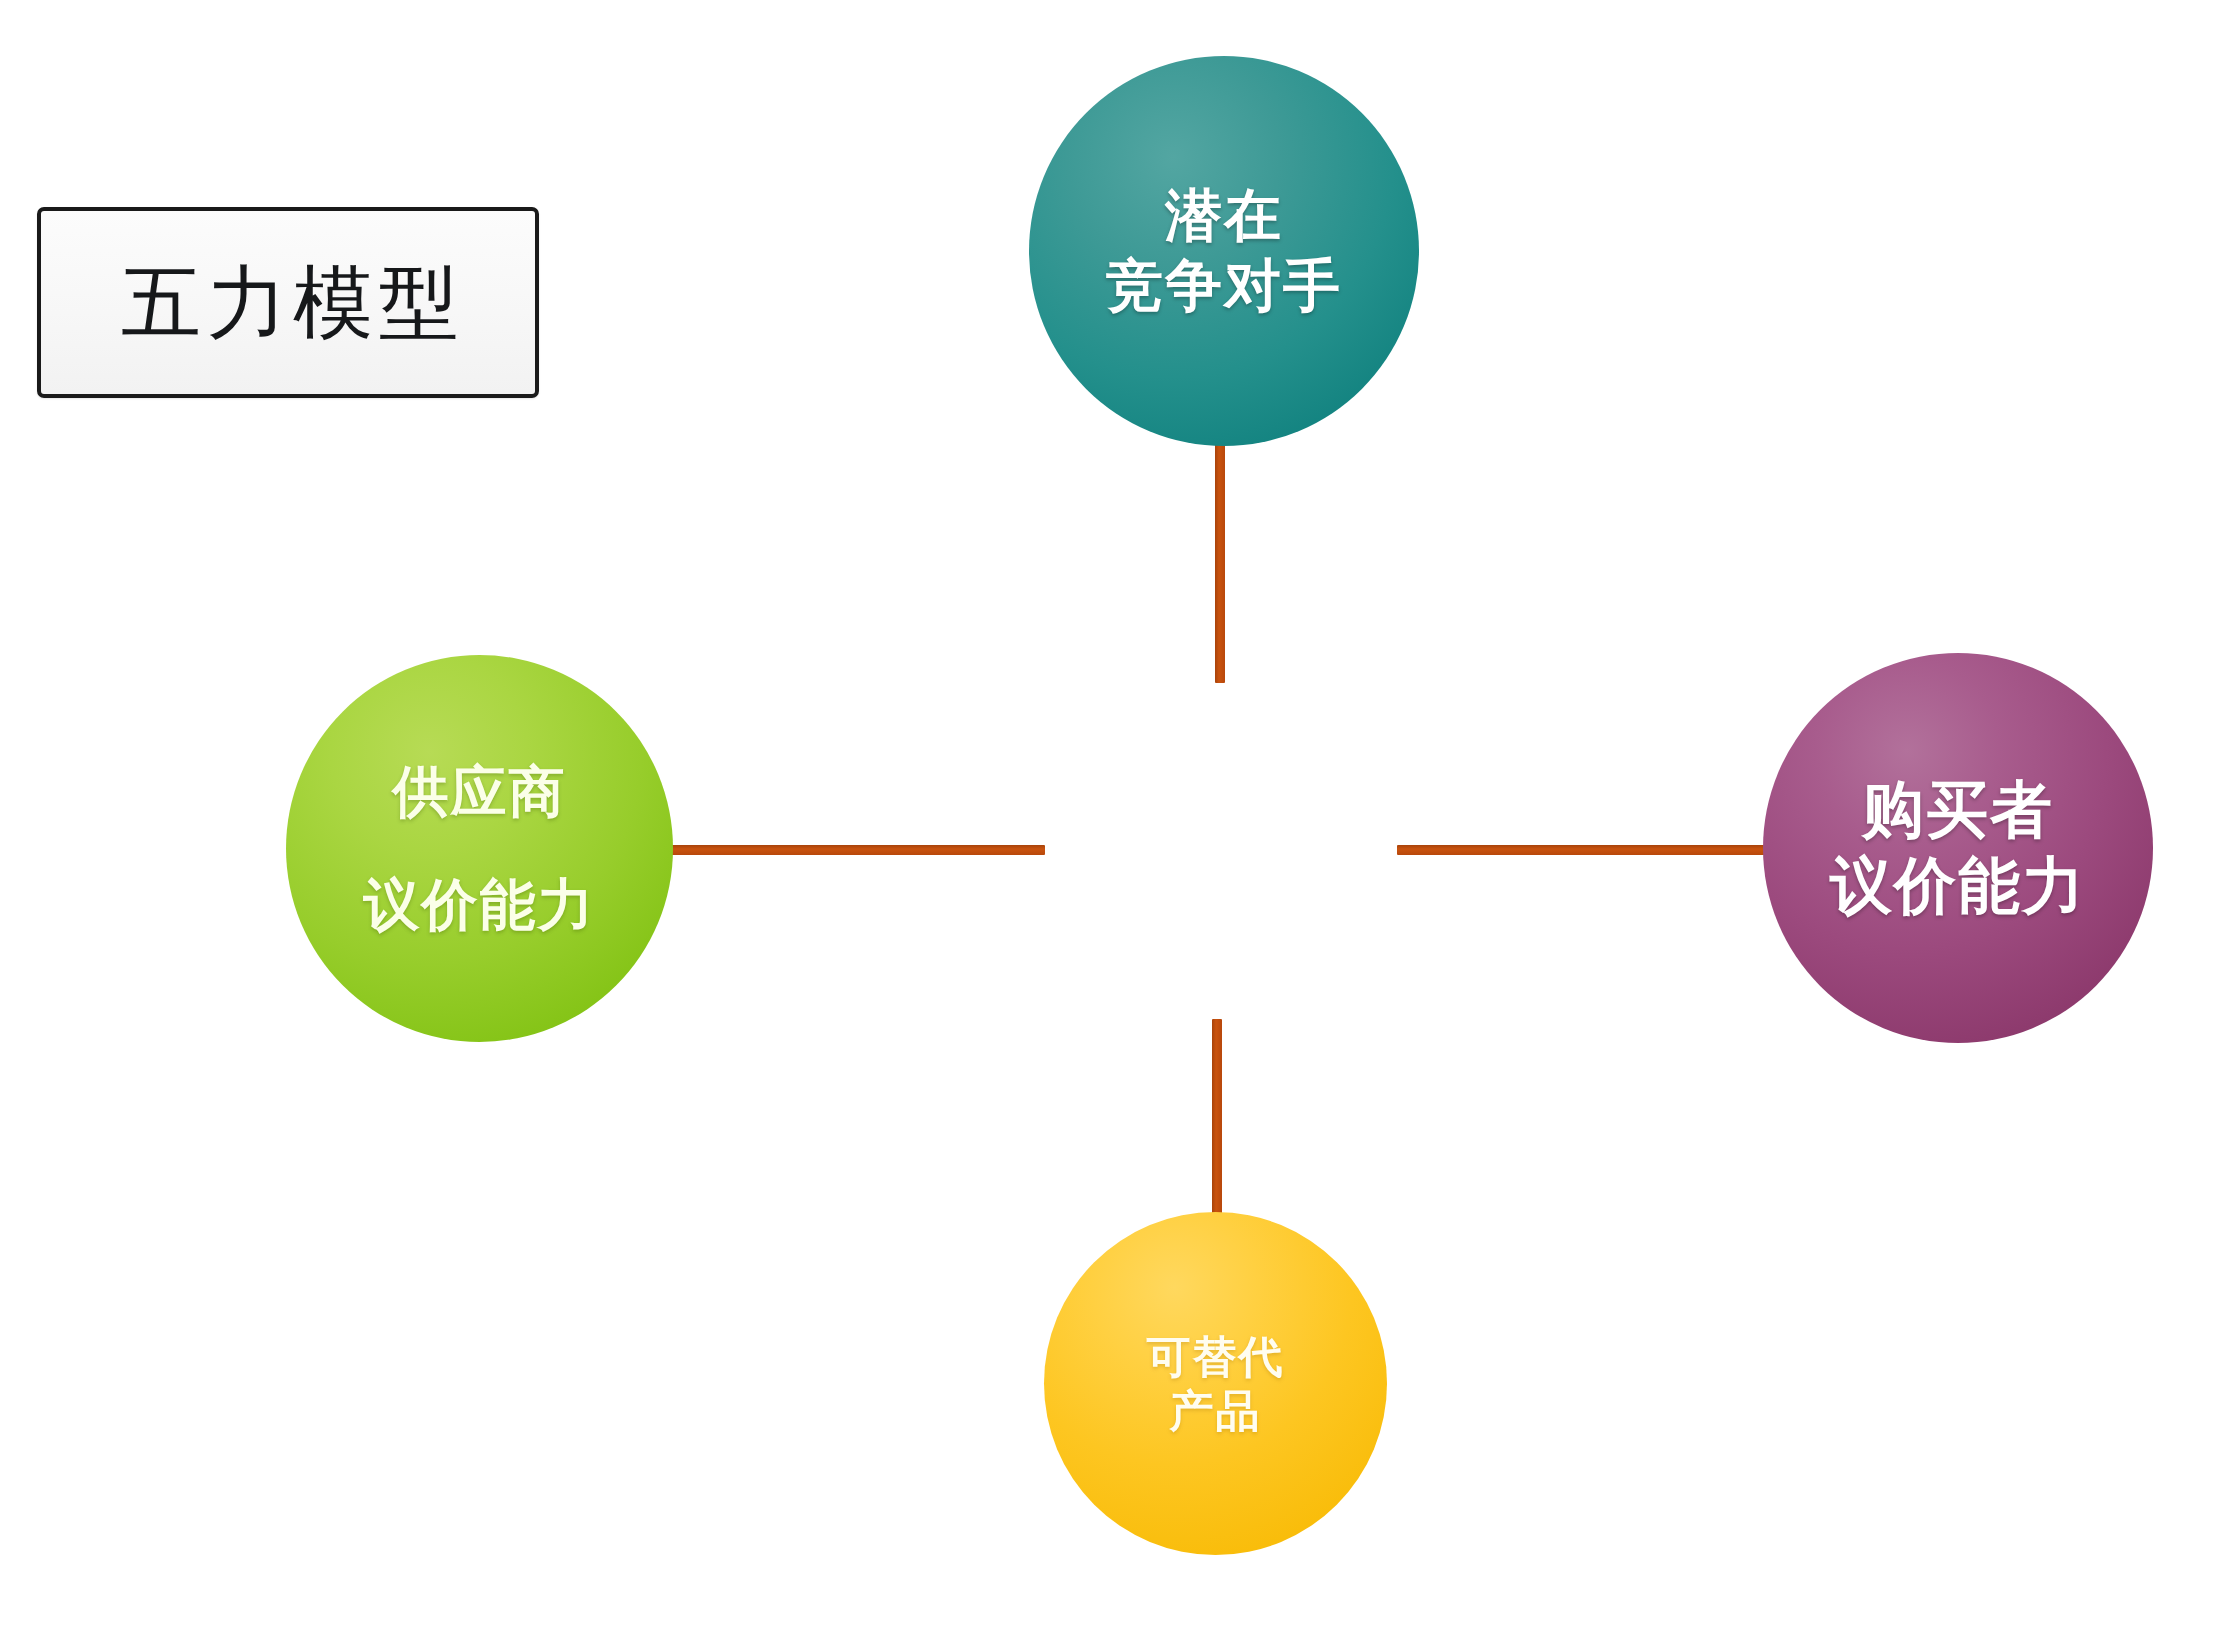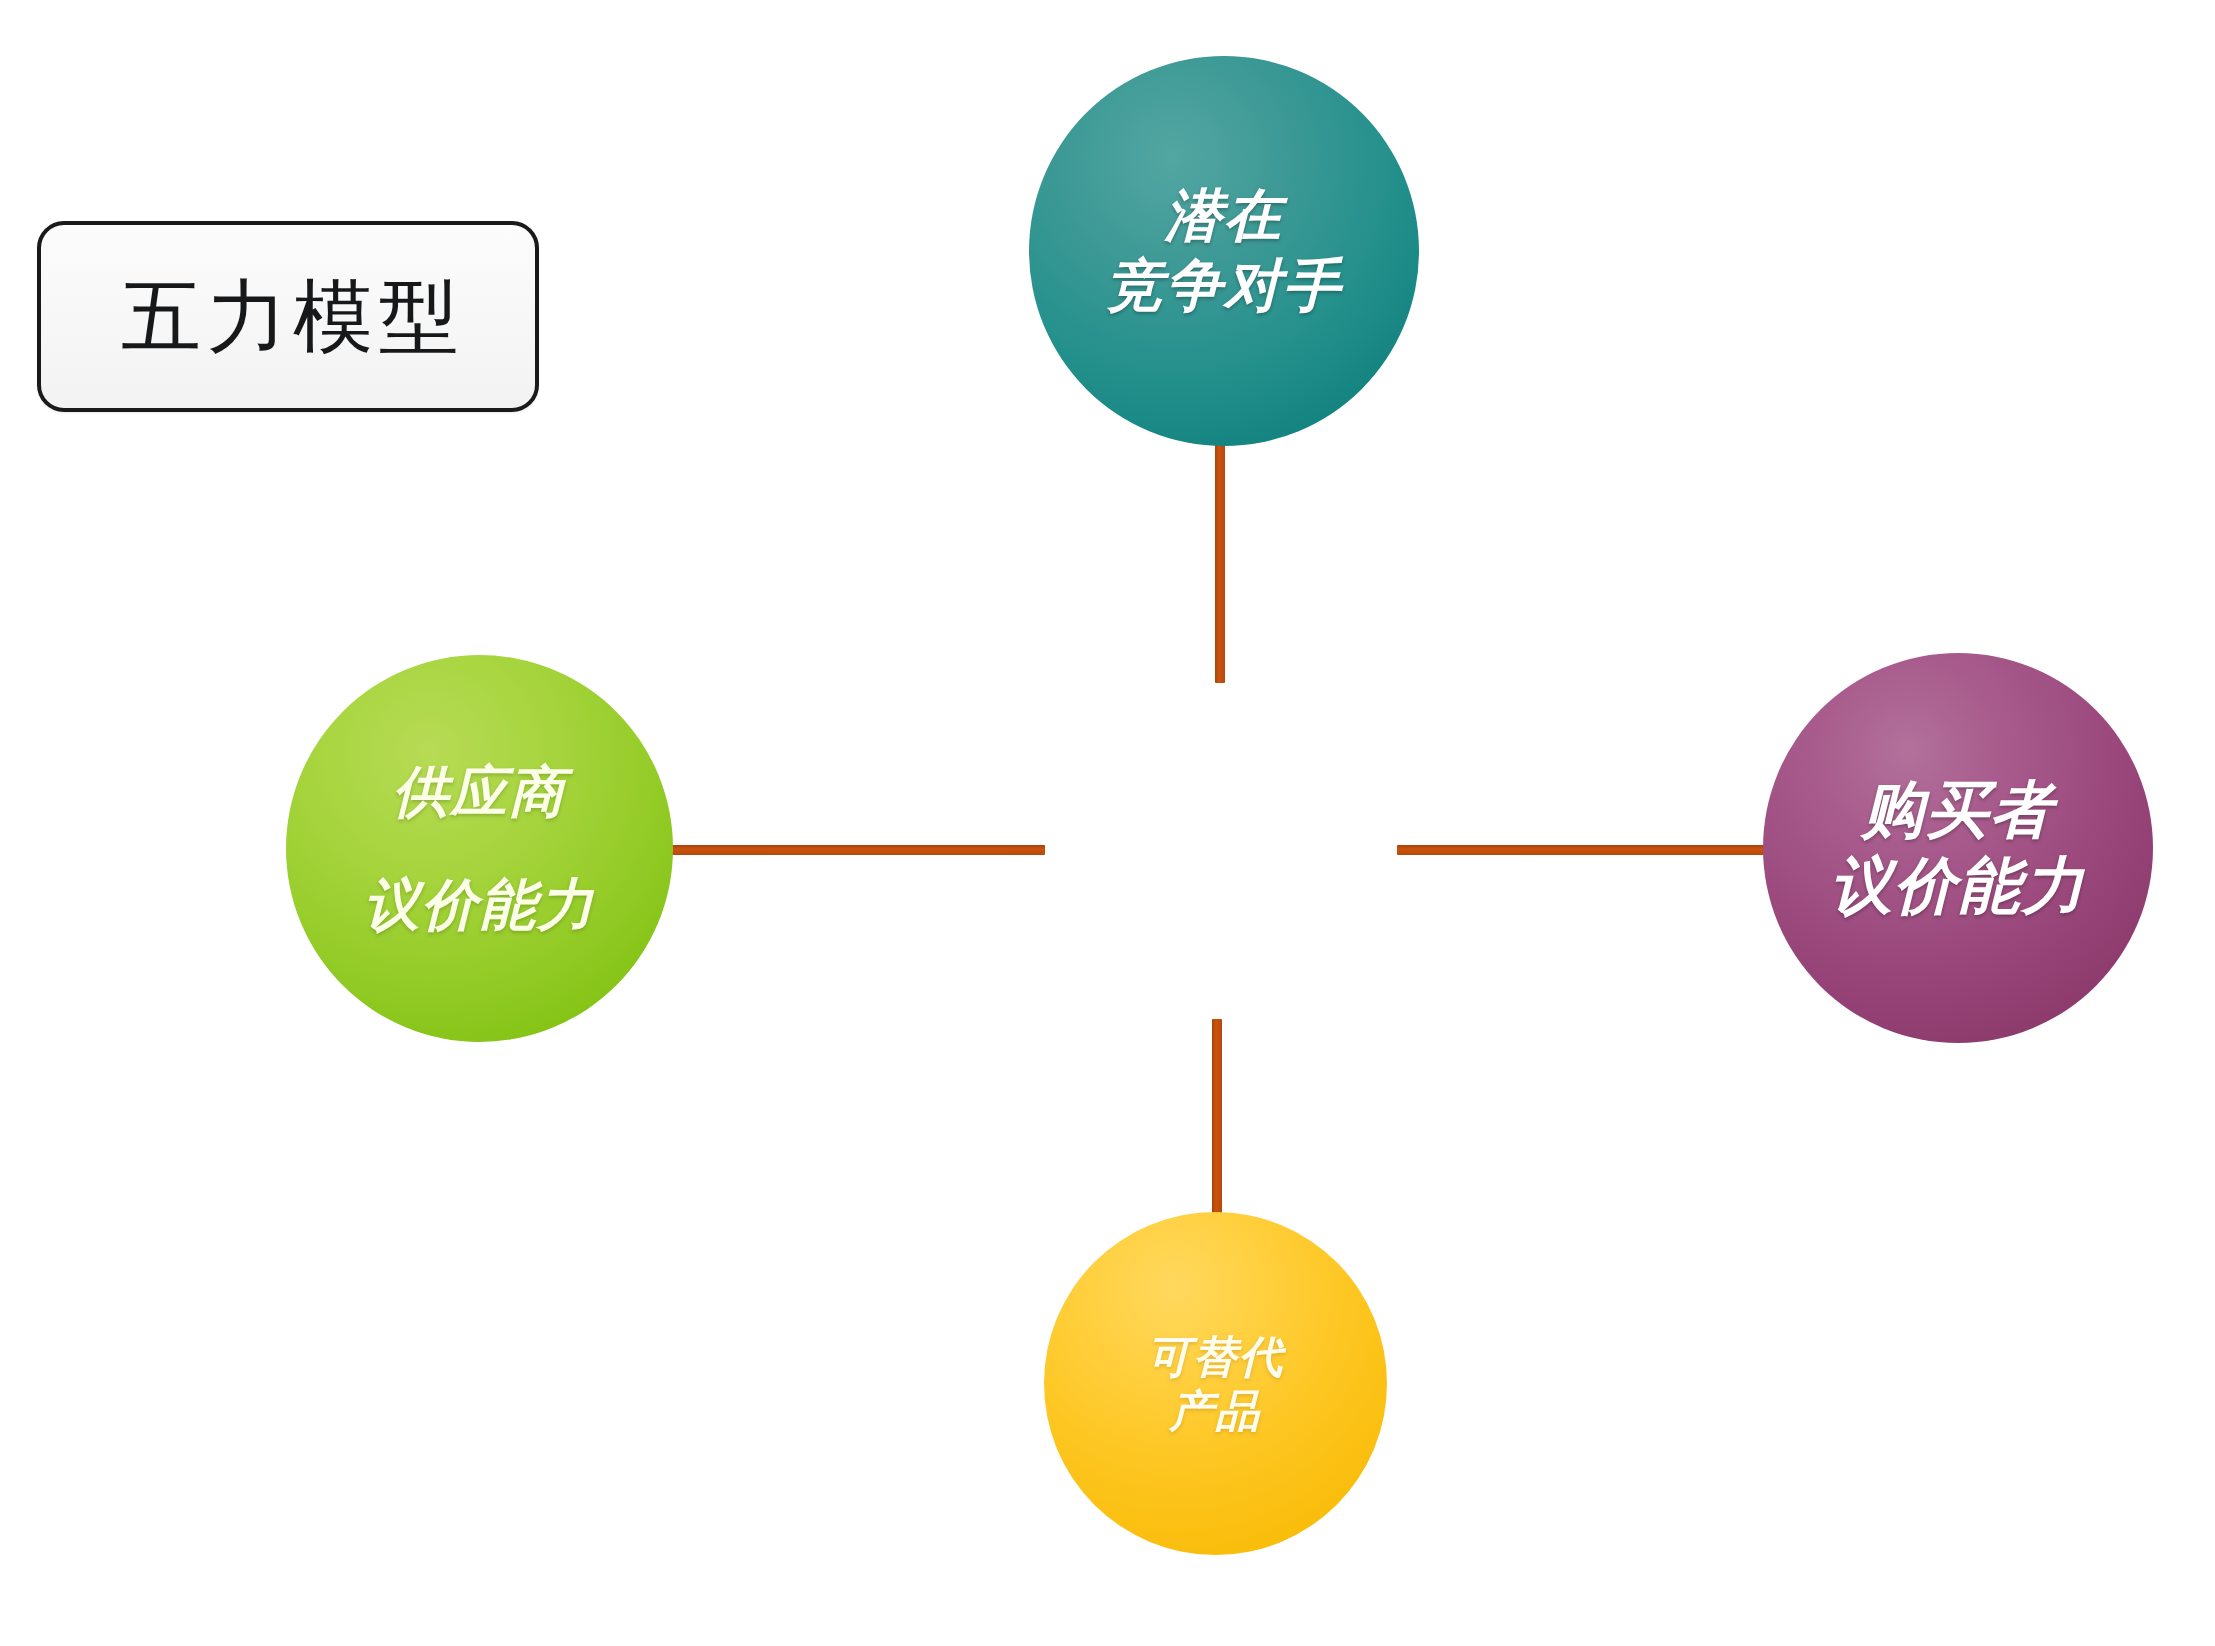--- a/index.html
+++ b/index.html
@@ -14,26 +14,26 @@
     height: 1646px;
     background: #ffffff;
     overflow: hidden;
     font-family: "DejaVu Sans", "Liberation Sans", sans-serif;
   }
 
   
   .title-box {
     position: absolute;
     left: 37px;
-    top: 221px;
+    top: 207px;
     width: 502px;
     height: 191px;
     box-sizing: border-box;
     border: 4.9px solid #1a1a1a;
-    border-radius: 27px;
+    border-radius: 7px;
     background: linear-gradient(180deg, #fcfcfc 0%, #f7f7f7 55%, #f2f2f2 100%);
     display: flex;
     align-items: center;
     justify-content: center;
     box-shadow: 0 1px 2px rgba(0,0,0,0.10);
   }
   .title-text {
     font-family: "DejaVu Serif", "Liberation Serif", serif;
     font-size: 80px;
     letter-spacing: 5.9px;
@@ -64,21 +64,20 @@
     display: flex;
     flex-direction: column;
     align-items: center;
     justify-content: center;
     text-align: center;
     color: #ffffff;
     font-weight: bold;
     line-height: 1.22;
     letter-spacing: 2px;
     text-shadow: 0 2px 3.9px rgba(0,0,0,0.28);
-    font-style: italic;
   }
   .bubble .line { display: block; white-space: nowrap; }
 
   .bubble-top {
     left: 1029px; top: 56px; width: 390px; height: 390px;
     font-size: 57px;
     background: radial-gradient(circle at 37% 26%, #53a6a2 0%, #3e9a96 28%, #24908c 58%, #148481 80%, #0e7471 100%);
   }
   .bubble-left {
     left: 286px; top: 655px; width: 387px; height: 387px;

